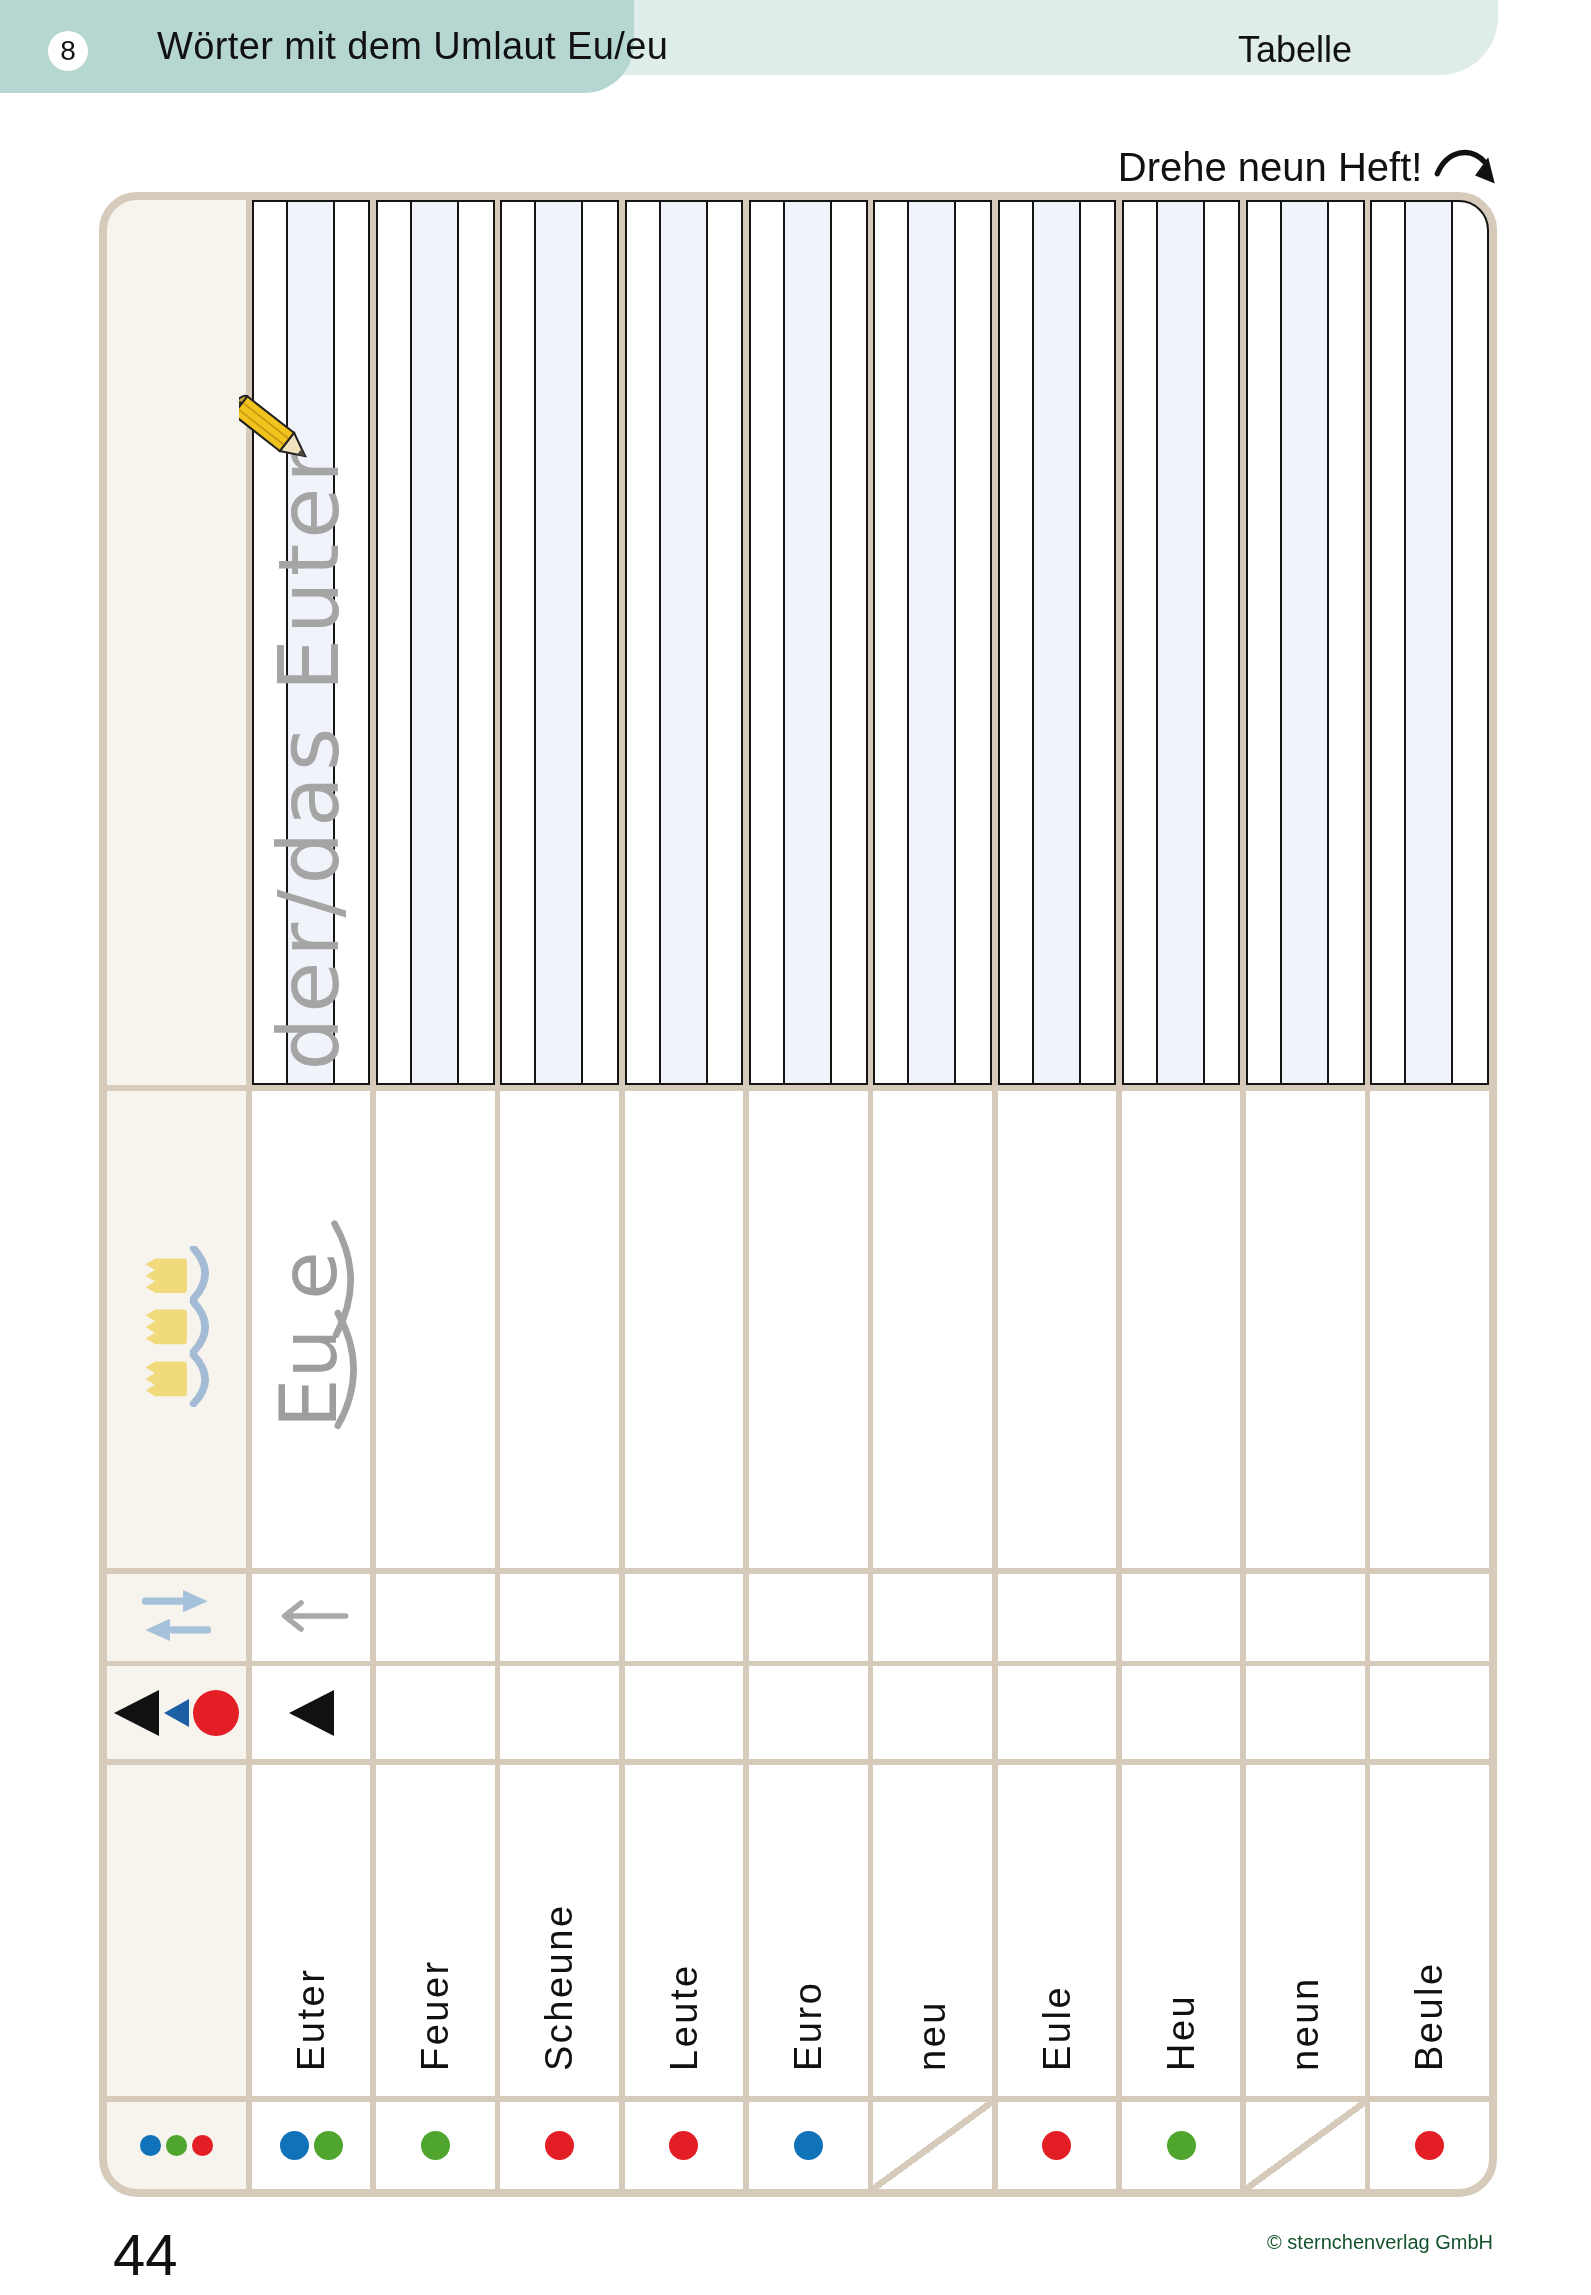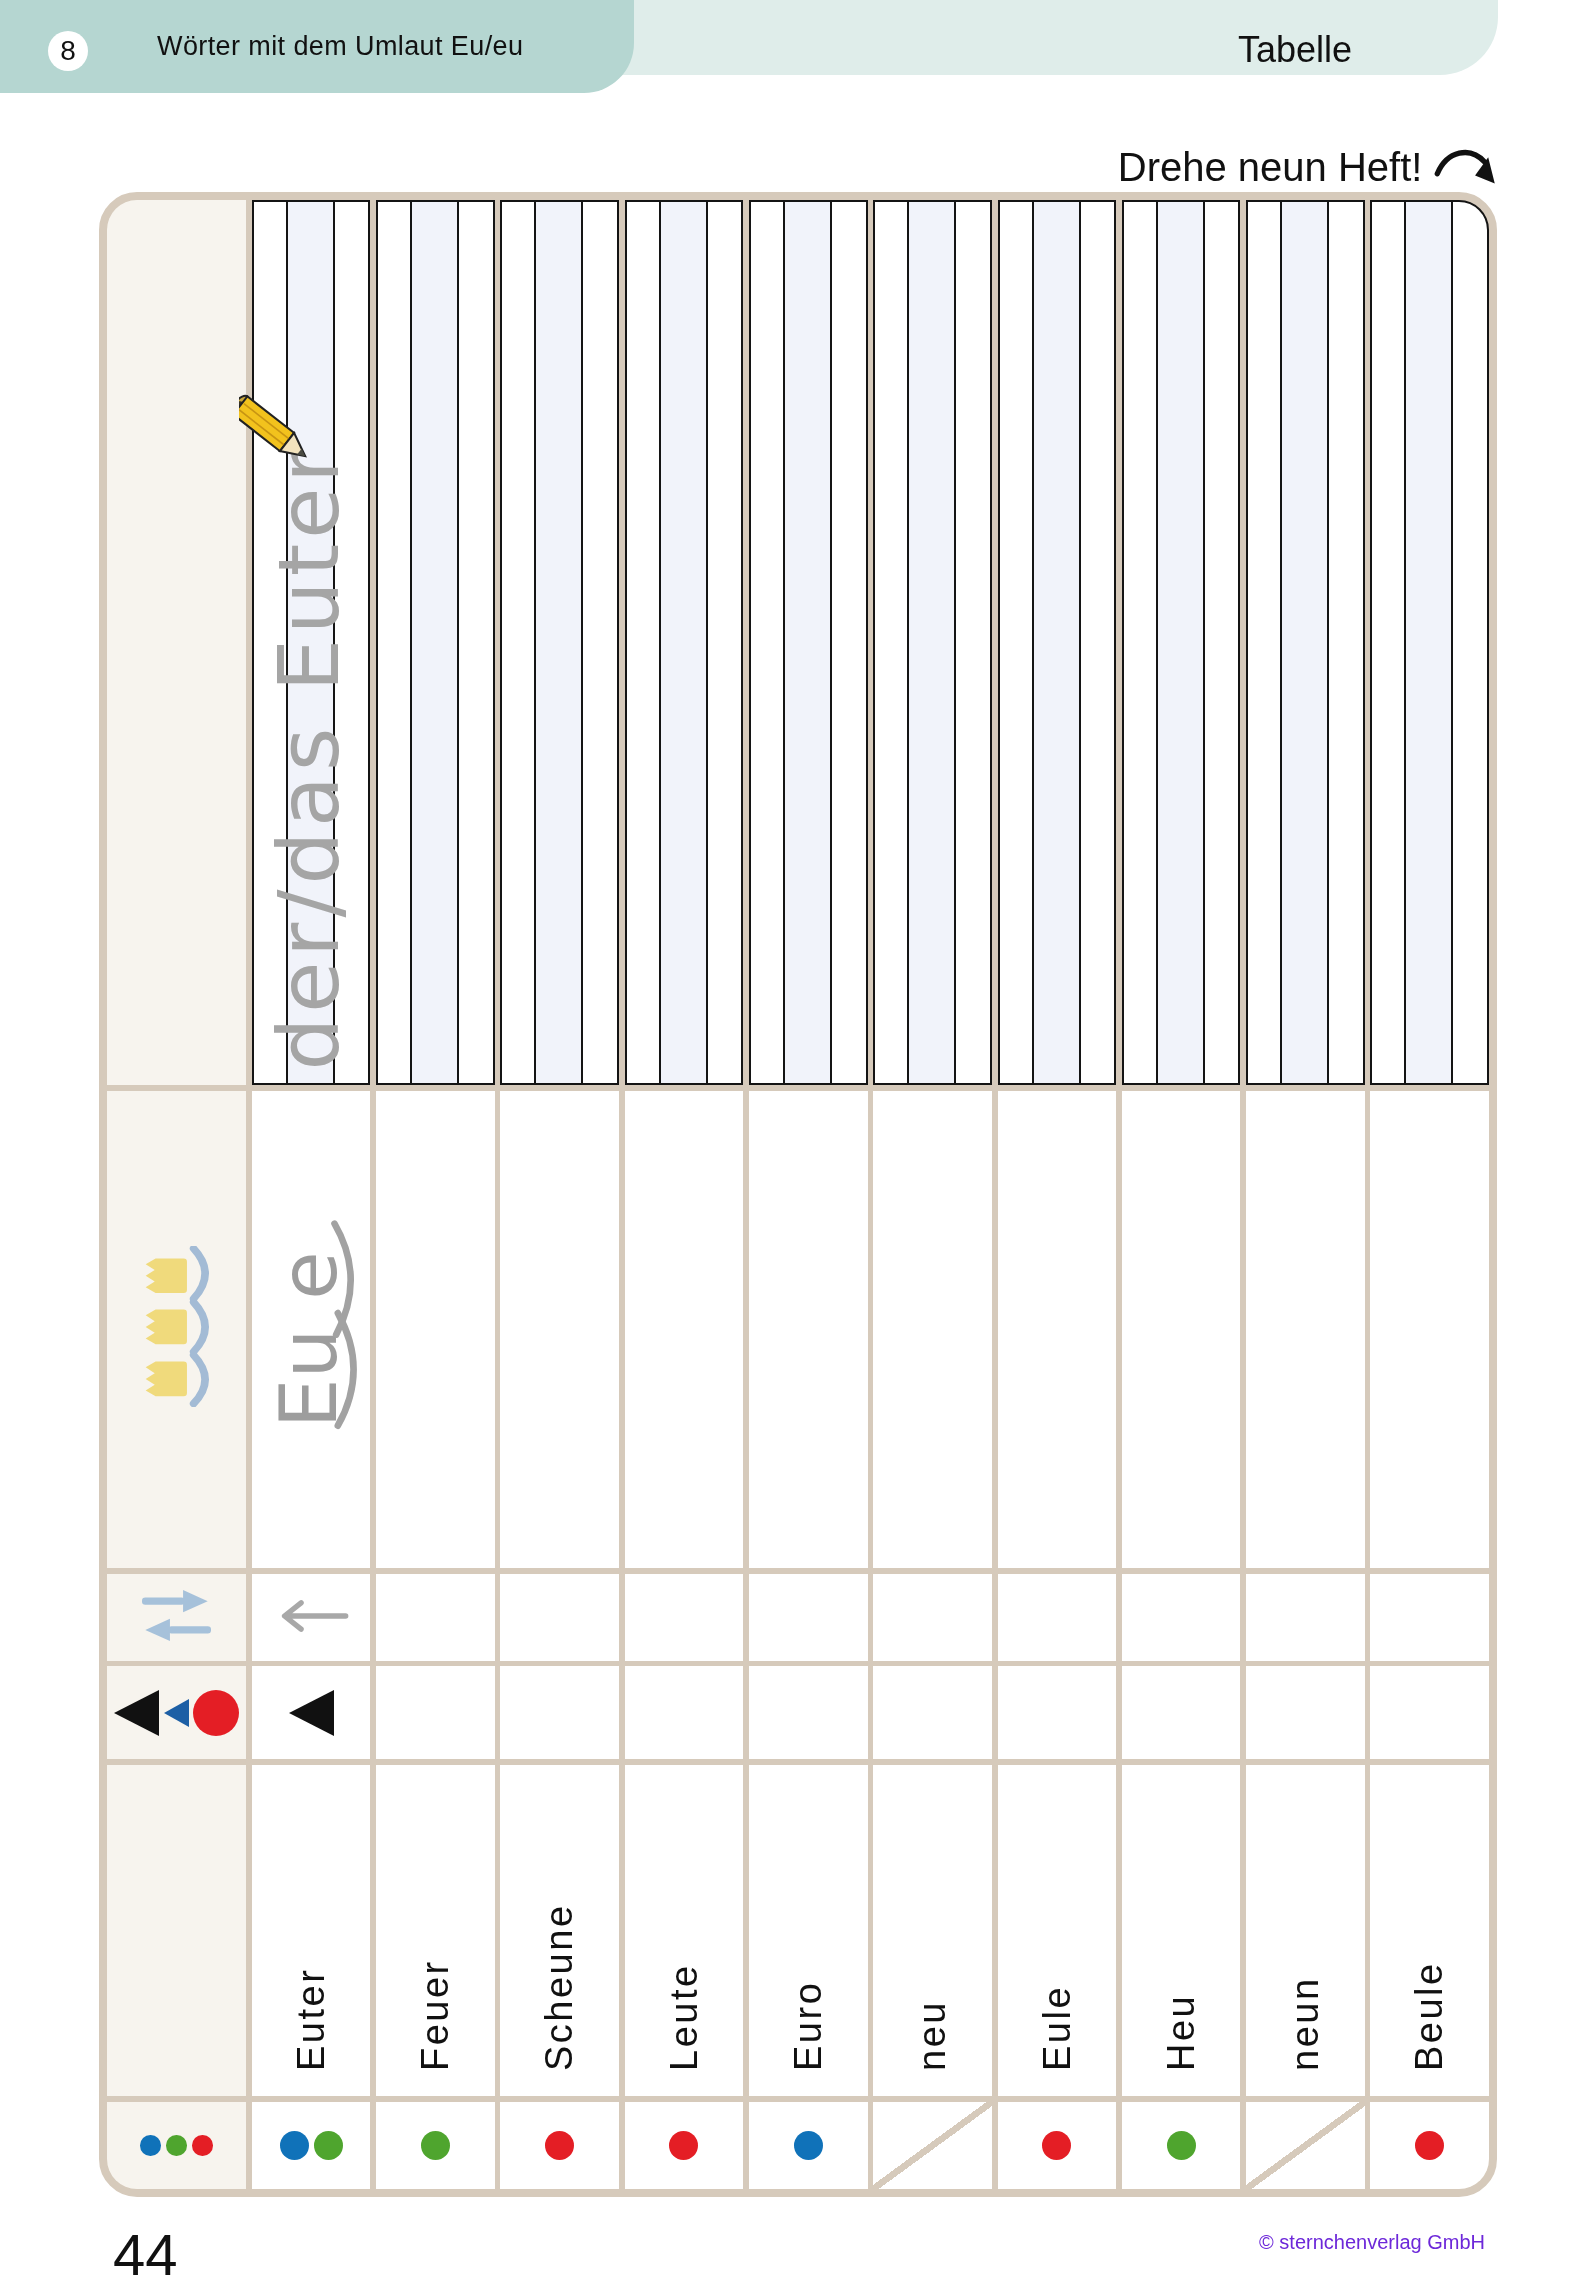--- a/index.html
+++ b/index.html
@@ -8,21 +8,21 @@
 
   
   .band-light{position:absolute;left:0;top:0;width:1498px;height:75px;
               background:var(--band-light);border-bottom-right-radius:58px;}
   .band-dark{position:absolute;left:0;top:0;width:634px;height:93px;
              background:var(--band-dark);border-bottom-right-radius:50px;}
   .lesson-badge{position:absolute;left:48px;top:31px;width:40px;height:40px;border-radius:50%;
                 background:#fff;display:flex;align-items:center;justify-content:center;
                 font-size:28px;color:#111;}
   .lesson-title{position:absolute;left:157px;top:0;height:93px;display:flex;align-items:center;
-                font-size:27px;color:#111;letter-spacing:0.4px;}
+                font-size:38px;color:#111;letter-spacing:0.4px;}
   .page-type{position:absolute;right:146px;top:0;height:99px;display:flex;align-items:center;
              font-size:36px;color:#111;}
 
   
   .rotate-hint{position:absolute;top:142px;right:89px;display:flex;align-items:flex-start;gap:11.6px;}
   .rotate-hint .txt{font-size:40px;color:#111;line-height:50px;}
   .rotate-hint svg{margin-top:1.7px;}
 
   
   .worksheet{position:absolute;left:99px;top:192px;width:1382px;height:1989px;
@@ -66,21 +66,21 @@
          var(--grid-beige) calc(50% + 3.3px), rgba(0,0,0,0) calc(50% + 3.3px)), #fff;}
 
   .tri-black{width:0;height:0;border-top:23px solid transparent;border-bottom:23px solid transparent;
              border-right:45px solid #111;}
   .tri-blue{width:0;height:0;border-top:14px solid transparent;border-bottom:14px solid transparent;
             border-right:25px solid var(--tri-blue);}
   .circ-red{width:46px;height:46px;border-radius:50%;background:var(--dot-red);}
 
   
   .page-number{position:absolute;left:96px;top:2221px;font-size:58px;color:#111;margin-left:17px;}
-  .copyright{position:absolute;right:107px;top:2231px;font-size:20px;color:#6d28d9;}
+  .copyright{position:absolute;right:99px;top:2231px;font-size:20px;color:#14532d;}
 
   svg text{font-family:"DejaVu Sans",sans-serif;}
 </style>
 </head>
 <body>
 
 <div class="page">
 
   <div class="band-light">
     <span class="page-type">Tabelle</span>

